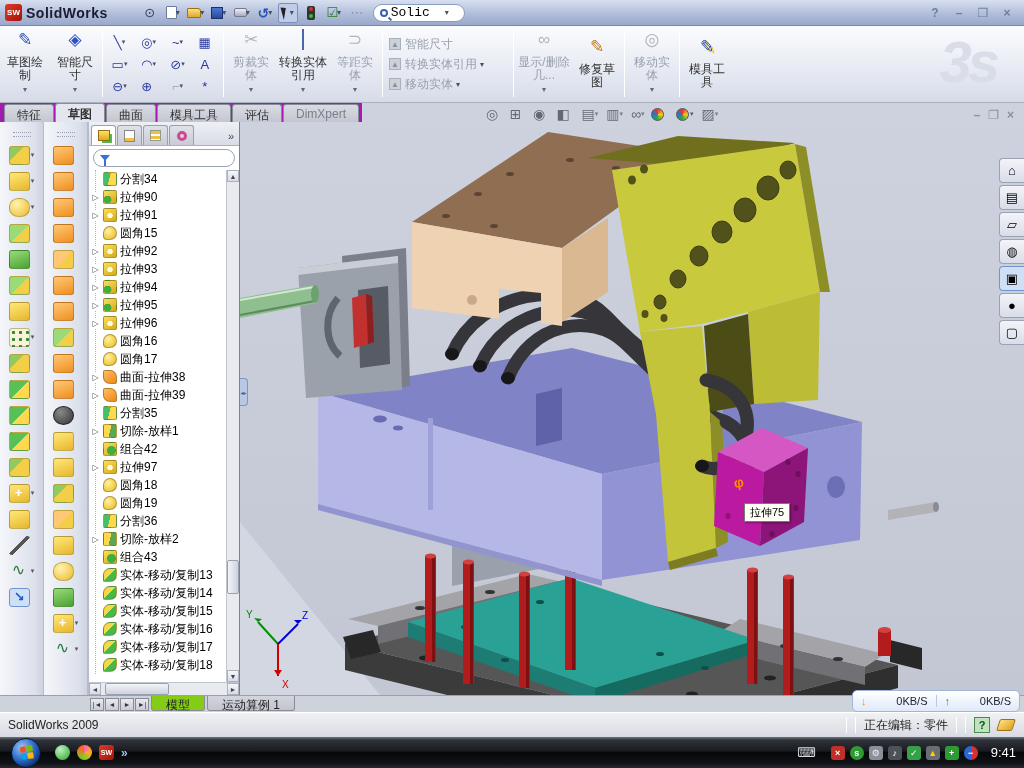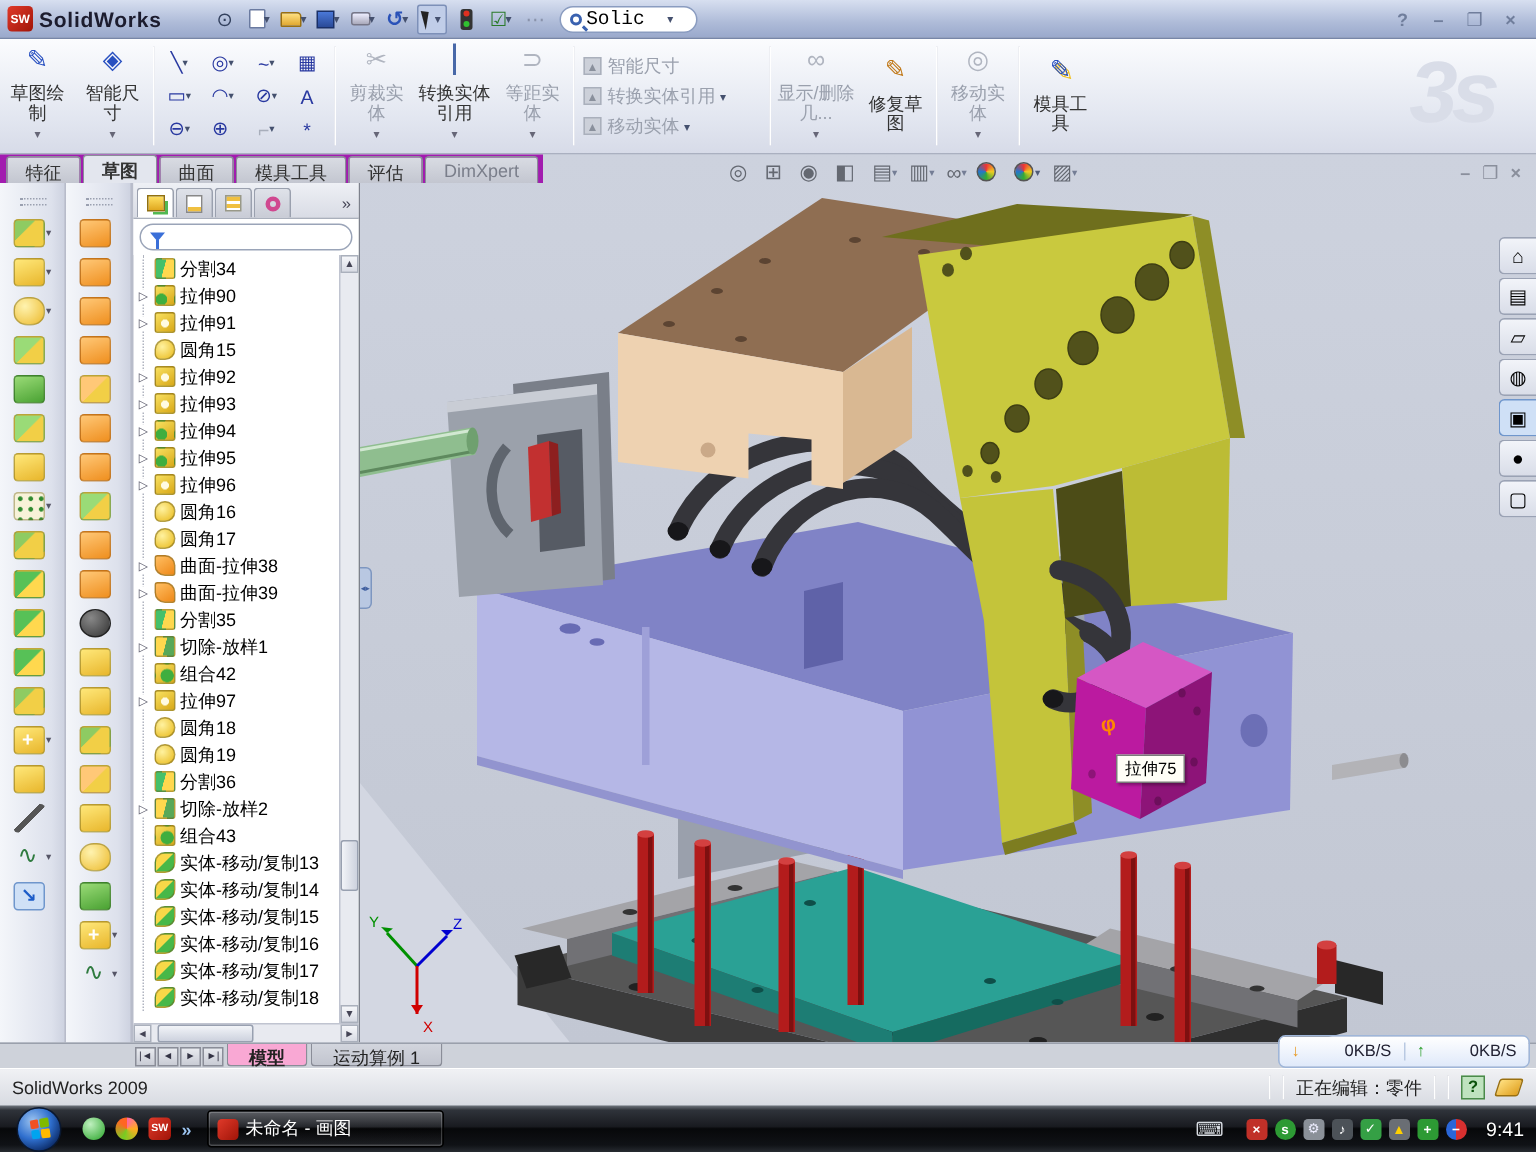--- a/index.html
+++ b/index.html
@@ -158,21 +158,21 @@
      background:linear-gradient(#f2f4f8,#cdd2de); border:1px solid #98a0b0; border-radius:2px; }
 
   
   #doctabs { position:absolute; left:0; top:695px; width:1024px; height:17px; background:#ced2da;
      border-top:1px solid #9aa0ac; display:flex; align-items:stretch; }
   #dt-nav { display:flex; gap:1px; margin-left:90px; align-items:center; }
   .dtn { width:14px; height:13px; background:linear-gradient(#e8eaef,#c9ccd5); border:1px solid #8a8d98;
      font-size:7px; color:#334; display:flex; align-items:center; justify-content:center; }
   .dtab { padding:1px 14px; border:1px solid #8a8d98; border-top:0; background:linear-gradient(#d2d5dd,#c2c5cf);
      border-radius:0 0 3px 3px; margin-left:2px; color:#222; height:15px; }
-  .dtab.active { background:#f9a8d4; font-weight:bold; }
+  .dtab.active { background:#84cc16; font-weight:normal; }
 
   
   #statusbar { position:absolute; left:0; top:712px; width:1024px; height:25px;
      background:linear-gradient(#f0f1f4,#d8dbe2); border-top:1px solid #fff; display:flex; align-items:center; color:#222; }
   #sb-left { padding-left:8px; }
   #sb-right { margin-left:auto; display:flex; align-items:center; gap:8px; padding-right:10px; }
   .sbsep { width:1px; height:16px; background:#b0b4c0; border-right:1px solid #fff; }
   #sb-help { width:16px; height:16px; background:#bfe3bf; border:1px solid #4a8a4a; color:#0a520a; font-weight:bold;
      font-size:11px; display:flex; align-items:center; justify-content:center; }
   #sb-tag { width:16px; height:12px; background:linear-gradient(135deg,#ffe080,#e0a020); border:1px solid #9a7010;
@@ -1145,24 +1145,20 @@
     </div>
     <div id="quick">
       <span class="qlicon ql-msn"></span>
       <span class="qlicon ql-ball"></span>
       <span class="qlicon ql-sw">SW</span>
       <span class="ql-more">»</span>
     </div>
     <div style="display:flex">
 
 
-        <div class="taskbtn">
-          <span class="tb-sw ql-sw qlicon"></span>
-          <span class="lbl">未命名 - 画图</span>
-        </div>
       </div>
     <div id="tray">
       <span class="kbd">⌨</span>
       <span class="tr" style="background:#c03028">×</span>
       <span class="tr" style="background:#2d9a34; border-radius:50%">s</span>
       <span class="tr" style="background:#8a9098; color:#eef">⚙</span>
       <span class="tr" style="background:#4c5258">♪</span>
       <span class="tr" style="background:#35a045">✓</span>
       <span class="tr" style="background:#6a6e74; color:#ffd000">▲</span>
       <span class="tr" style="background:#2d9a34">+</span>

